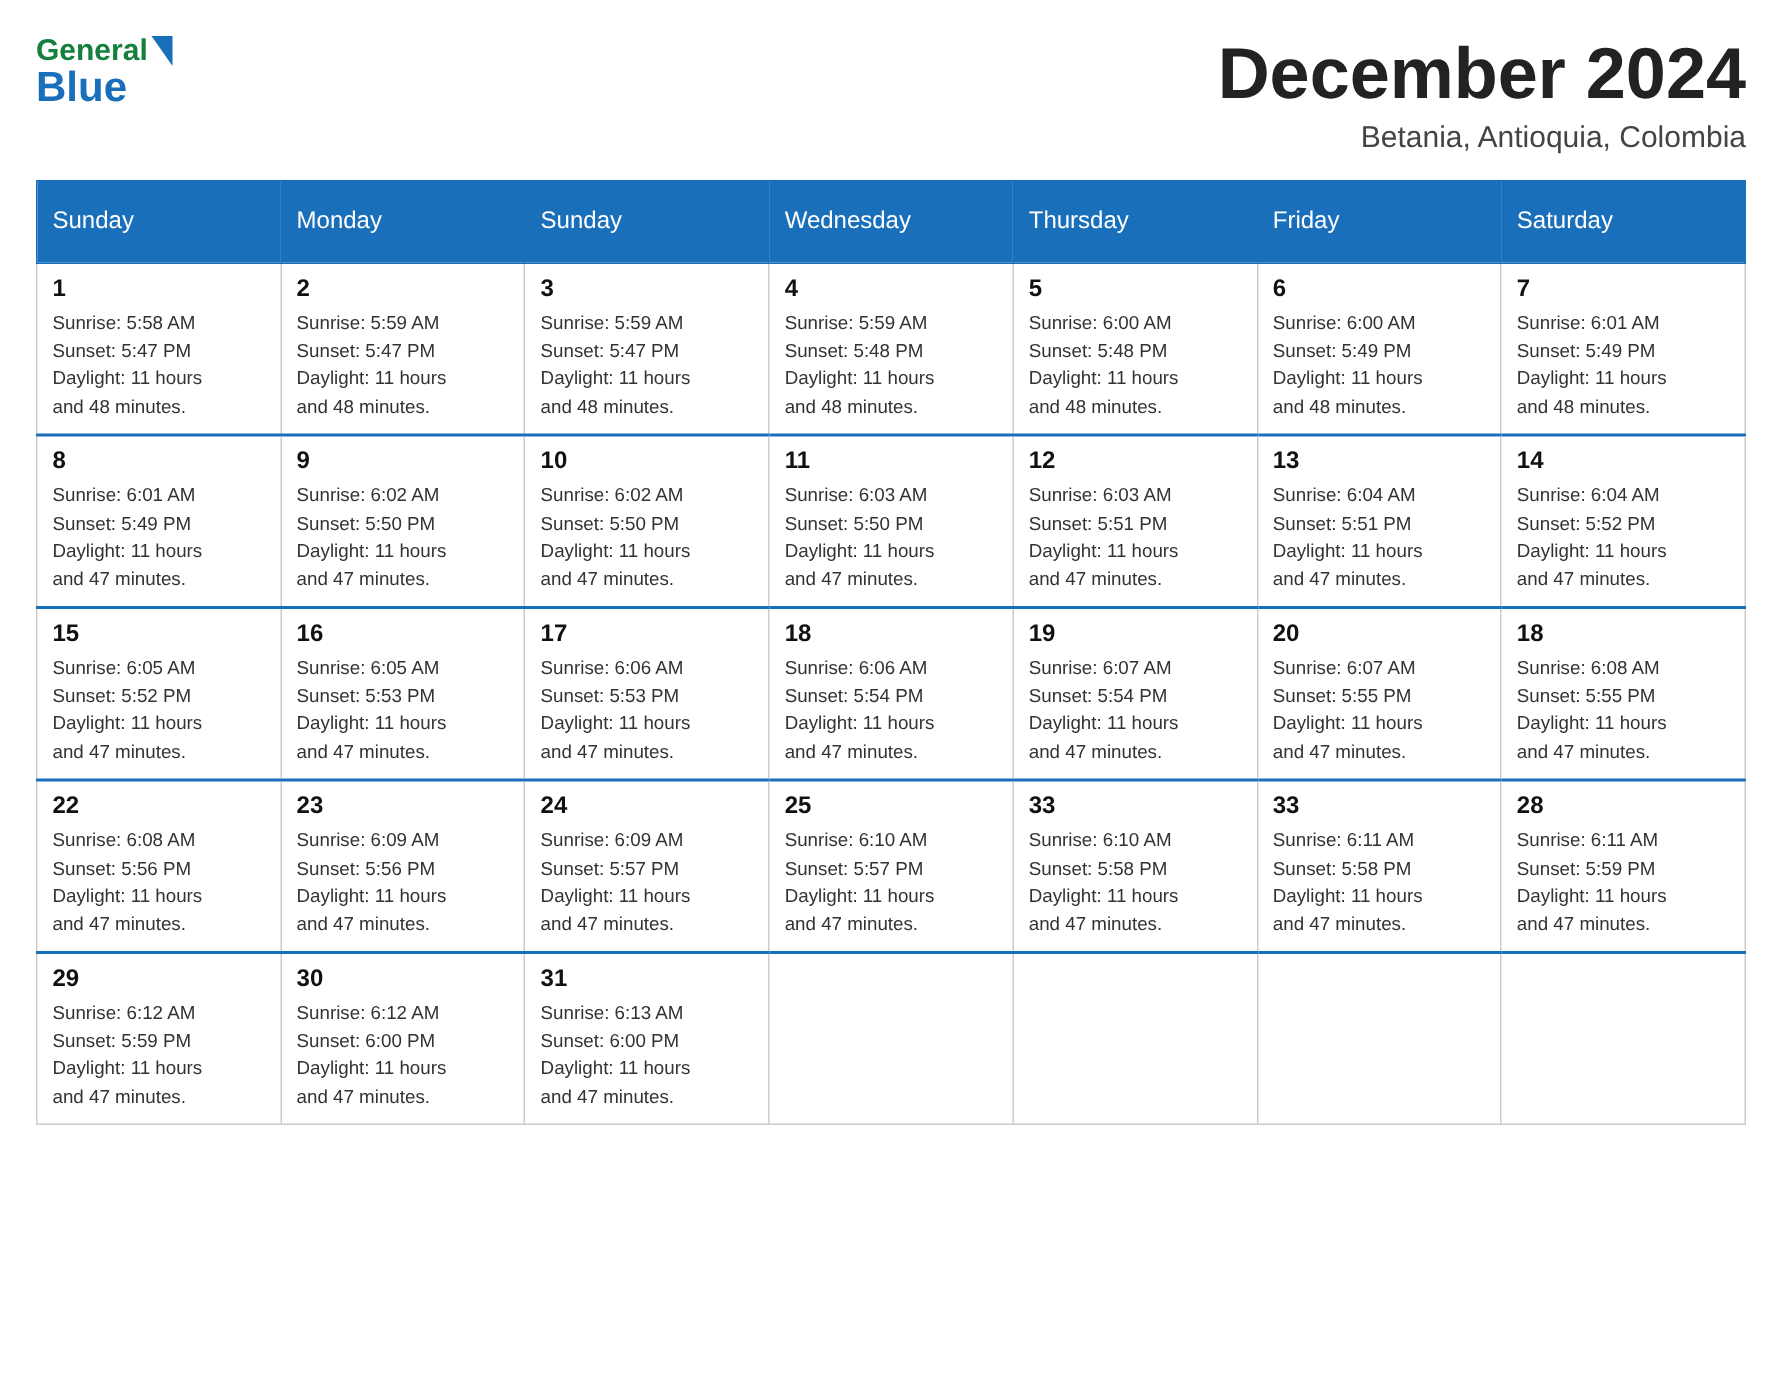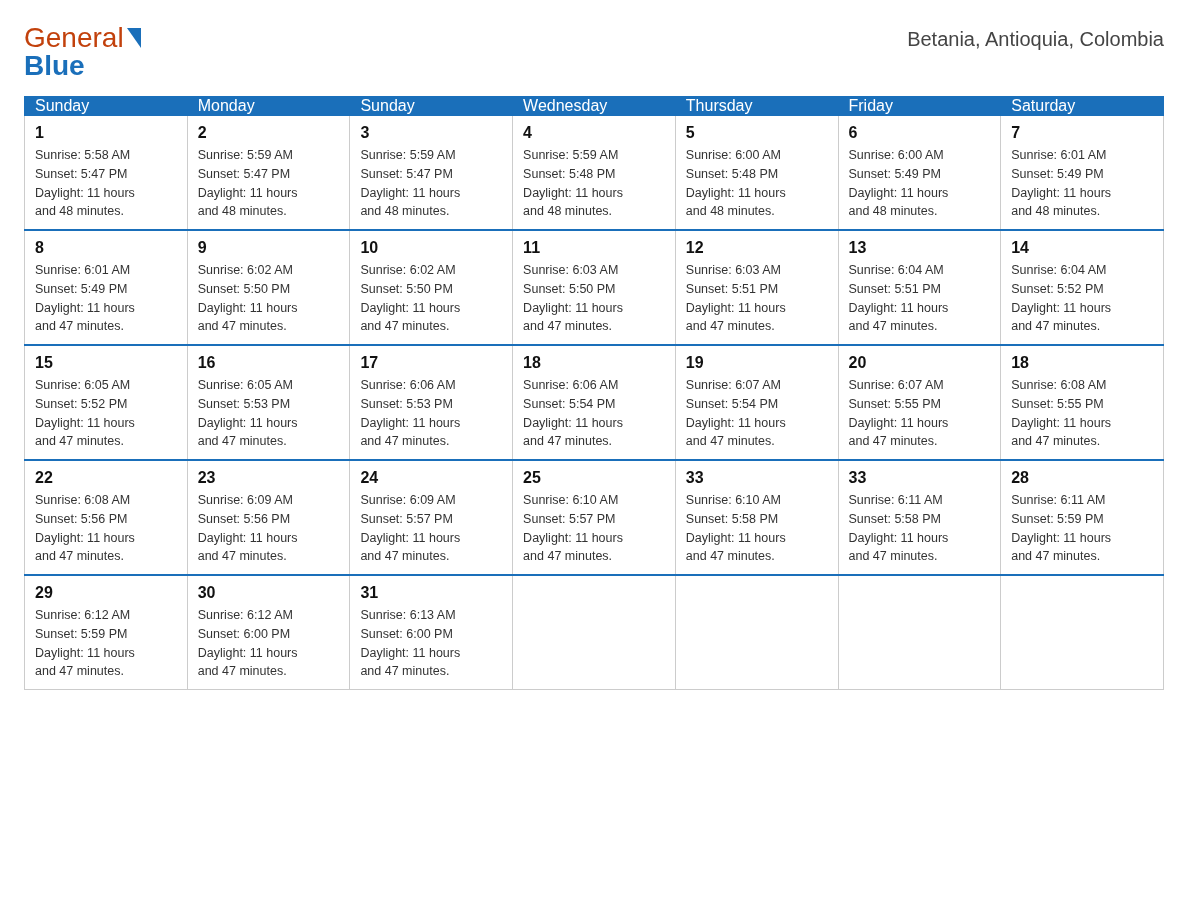--- a/index.html
+++ b/index.html
@@ -15,23 +15,23 @@
       justify-content: space-between;
       align-items: flex-start;
       margin-bottom: 16px;
     }
     .logo {
       display: flex;
       flex-direction: column;
       align-items: flex-start;
     }
     .logo-general {
-      font-size: 28px;
-      font-weight: normal;
-      color: #c2410c;
+      font-size: 20px;
+      font-weight: bold;
+      color: #15803d;
       line-height: 1;
     }
     .logo-blue {
       font-size: 28px;
       font-weight: bold;
       color: #1a6fba;
       line-height: 1;
     }
     .title-block {
       text-align: right;
@@ -51,21 +51,21 @@
     .calendar-table {
       width: 100%;
       border-collapse: collapse;
       border: 1px solid #aaa;
     }
     .calendar-table th {
       background-color: #1a6fba;
       color: #fff;
       font-size: 16px;
       font-weight: normal;
-      padding: 0 10px;
+      padding: 18px 10px;
       text-align: left;
       border: 1px solid #1a6fba;
     }
     .calendar-table td {
       vertical-align: top;
       padding: 8px 10px;
       border: 1px solid #ccc;
       font-size: 13px;
       color: #222;
       width: calc(100% / 7);
@@ -101,20 +101,21 @@
   <div class="logo">
     <div class="logo-line">
       <span class="logo-general">General</span>
       <span style="display:inline-block;width:0;height:0;border-left:14px solid transparent;border-right:0;border-top:20px solid #1a6fba;margin-left:3px;vertical-align:middle;"></span>
     </div>
     <div>
       <span class="logo-blue">Blue</span>
     </div>
   </div>
   <div class="title-block">
+    <div class="month-title">December 2024</div>
     <div class="location-title">Betania, Antioquia, Colombia</div>
   </div>
 </div>
 
 <table class="calendar-table">
   <thead>
     <tr>
 
     <th>Sunday</th>
         <th>Monday</th>

